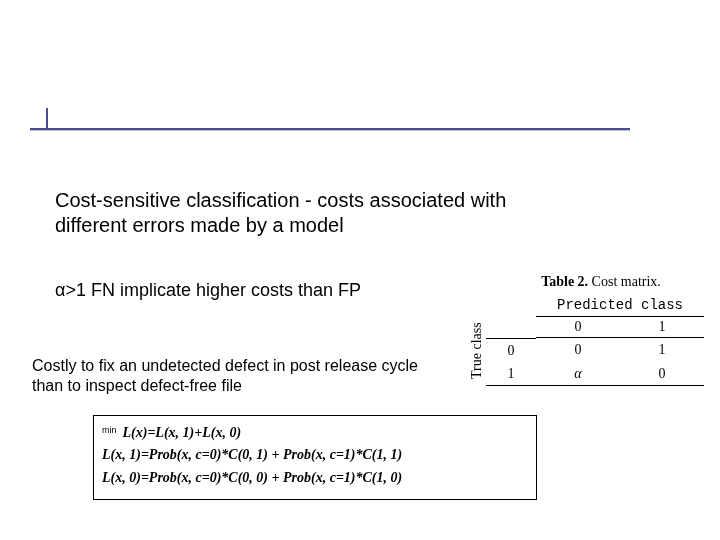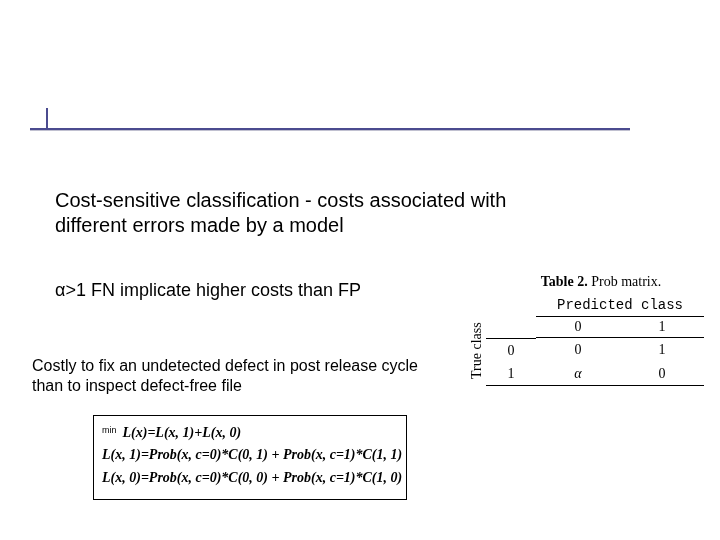--- a/index.html
+++ b/index.html
@@ -81,21 +81,21 @@
     top: 318px;
     width: 400px;
     font-size: 16px;
     line-height: 1.25;
     margin-top: 38px;
   }
   .eq-box {
     position: absolute;
     left: 93px;
     top: 415px;
-    width: 314px;
+    width: 444px;
     border: 1px solid #000;
     padding: 6px 16px 10px 8px;
     box-sizing: border-box;
   }
   .eq-line {
     font-family: "Times New Roman", Times, serif;
     font-style: italic;
     font-weight: bold;
     font-size: 14px;
     line-height: 1.6;
@@ -171,21 +171,21 @@
   <div class="eq-box">
     <div class="eq-line">
       <span class="eq-min">min</span><span>L(x)=L(x, 1)+L(x, 0)</span>
     </div>
     <div class="eq-line">L(x, 1)=Prob(x, c=0)*C(0, 1) + Prob(x, c=1)*C(1, 1)</div>
     <div class="eq-line">L(x, 0)=Prob(x, c=0)*C(0, 0) + Prob(x, c=1)*C(1, 0)</div>
   </div>
 
   <div class="cm">
     <div class="cm-caption">
-      <b>Table 2.</b><span> Prob matrix.</span>
+      <b>Table 2.</b><span> Cost matrix.</span>
     </div>
     <div class="cm-grid">
       <div class="cm-pred-header">Predicted class</div>
       <div class="cm-true-header">True class</div>
 
       <div style="grid-column:2;grid-row:2;"></div>
       <div class="bt bb" style="grid-column:3;grid-row:2;">0</div>
       <div class="bt bb" style="grid-column:4;grid-row:2;">1</div>
 
       <div class="bt" style="grid-column:2;grid-row:3;">0</div>

